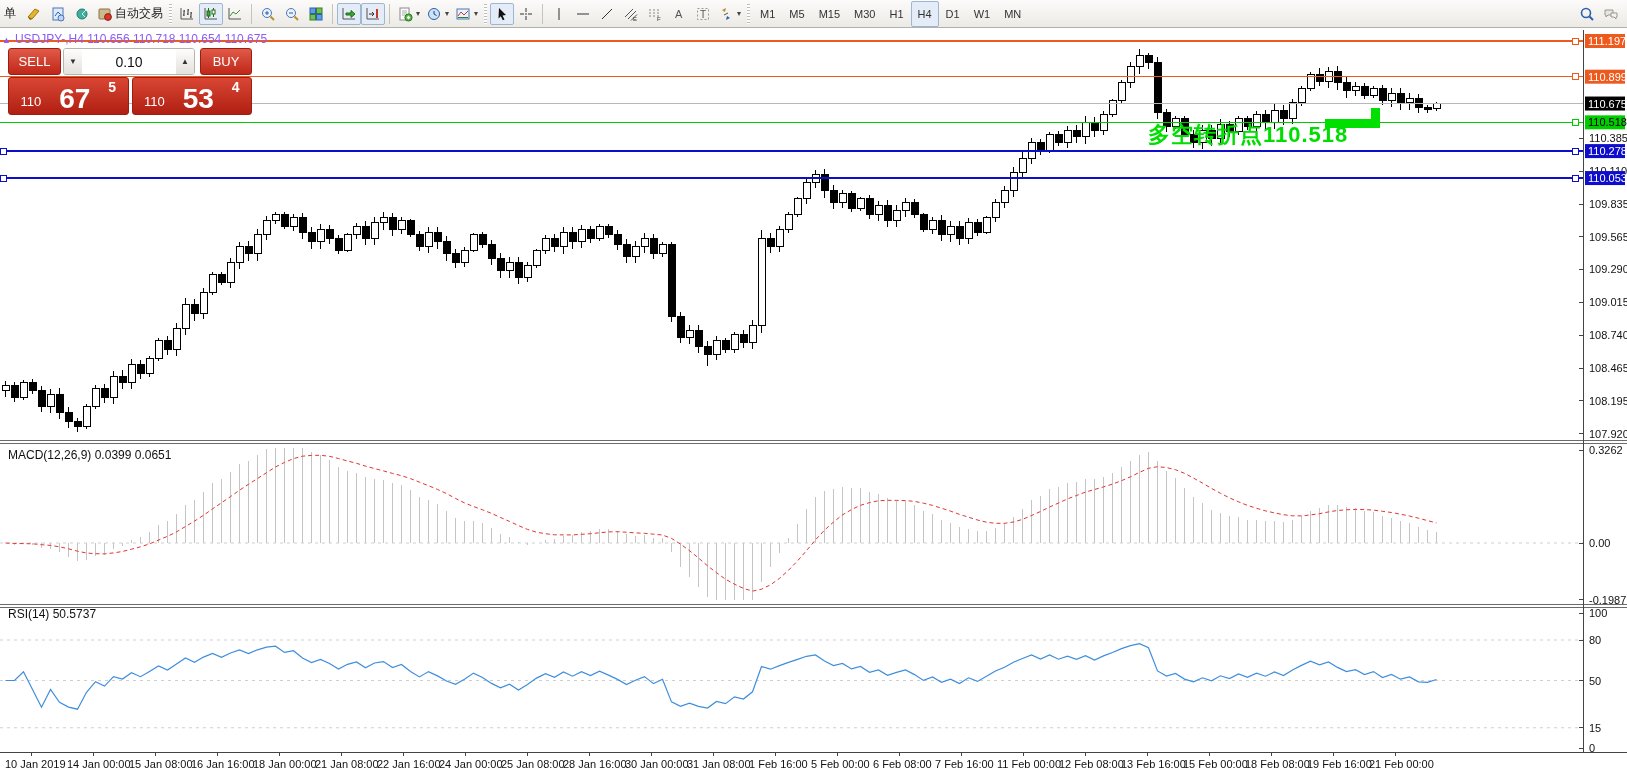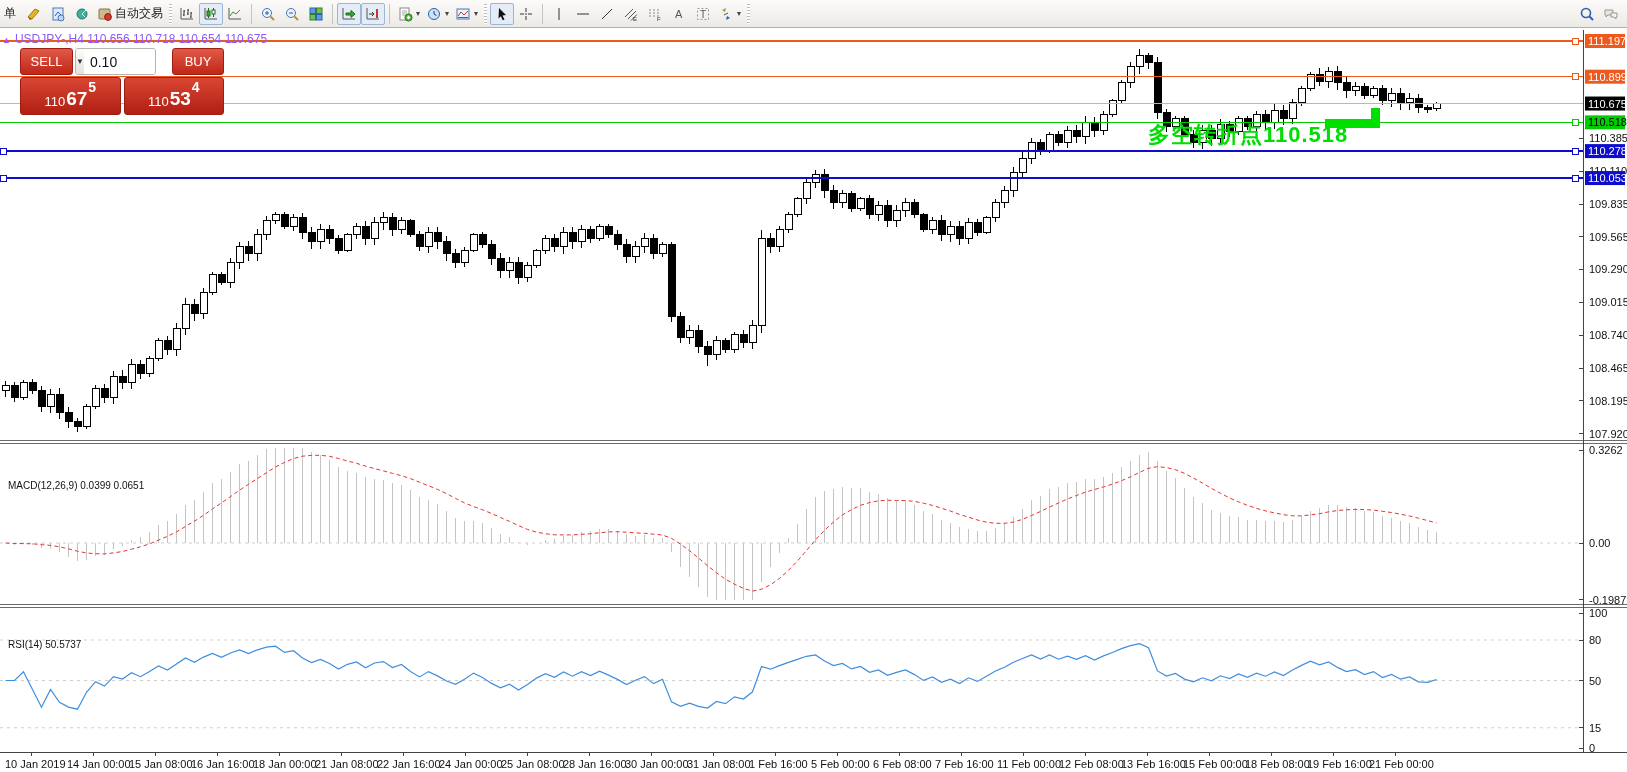--- a/index.html
+++ b/index.html
@@ -18,39 +18,39 @@
   .caret{font-size:8px;color:#444;margin-left:1px;}
   .tf-btn{font-size:11px;color:#333;padding:2px 6px;height:20px;display:flex;align-items:center;
     border:1px solid transparent;border-radius:2px;}
   .tf-btn.active{background:#e4edf7;border-color:#9db6d4;}
   .tb-right{margin-left:auto;display:flex;align-items:center;}
   
   .chart{position:absolute;left:0;top:28px;width:1627px;height:744px;background:#fff;}
   .chart svg{position:absolute;left:0;top:0;}
   .chart-title{position:absolute;left:2px;top:4px;font-size:12px;color:#8b5cf6;white-space:nowrap;z-index:5;}
   .chart-title .arrow{font-size:9px;margin-right:4px;}
-  .ind-label{position:absolute;left:8px;font-size:10px;color:#111;z-index:5;white-space:nowrap;margin-top:32px;}
+  .ind-label{position:absolute;left:8px;font-size:12px;color:#111;z-index:5;white-space:nowrap;}
   .annotation{position:absolute;font-size:22px;font-weight:bold;z-index:6;white-space:nowrap;
     letter-spacing:1px;}
   
-  .trade-panel{position:absolute;left:20px;top:20px;width:204px;z-index:10;font-family:"Liberation Sans",sans-serif;}
+  .trade-panel{position:absolute;left:8px;top:20px;width:244px;z-index:10;font-family:"Liberation Sans",sans-serif;}
   .tp-row{display:flex;height:27px;margin-bottom:2px;}
   .tp-btn{background:linear-gradient(#e05a48,#c02718);color:#fff;font-size:13px;display:flex;
     align-items:center;justify-content:center;border:1px solid #9e1d10;border-radius:3px;cursor:pointer;}
-  .tp-sell{width:51px;} .tp-buy{width:50px;margin-left:16px;}
+  .tp-sell{width:51px;} .tp-buy{width:50px;margin-left:5px;}
   .tp-vol{flex:1;display:flex;margin-left:2px;border:1px solid #b7b4ae;border-radius:3px;overflow:hidden;background:#fff;}
   .tp-spin{width:18px;background:linear-gradient(#fdfdfd,#e4e1dc);display:flex;align-items:center;
     justify-content:center;font-size:8px;color:#333;cursor:pointer;}
-  .tp-vol input{flex:1;border:0;outline:0;text-align:left;font-size:14px;padding:0 6px;width:60px;color:#111;}
+  .tp-vol input{flex:1;border:0;outline:0;text-align:center;font-size:14px;padding:0 6px;width:60px;color:#111;}
   .tp-prices{display:flex;gap:3px;}
   .tp-price{flex:1;height:34px;background:linear-gradient(#d94634,#b01f12);border:1px solid #9e1d10;
     border-radius:3px;color:#fff;display:flex;align-items:flex-end;justify-content:center;
     padding-bottom:2px;cursor:pointer;}
   .tp-price .small{font-size:13px;font-weight:normal;margin-bottom:3px;}
-  .tp-price .big{font-size:19px;font-weight:bold;line-height:26px;margin:0 1px;}
+  .tp-price .big{font-size:28px;font-weight:bold;line-height:26px;margin:0 18px;}
   .tp-price .sup{font-size:14px;font-weight:bold;align-self:flex-start;margin-top:1px;}
   .icon16{width:16px;height:16px;display:block;}
 </style>
 </head>
 <body>
 
 <div class="app">
 
   <div class="toolbar">
     <div class="tb-btn" style="margin-left:-6px">
@@ -220,20 +220,31 @@
     </div>
     <div class="tb-btn">
       <svg class="icon16" viewBox="0 0 16 16">
           <path d="M4 4 L8 2 L7 6 Z" fill="#b8912a"></path>
           <path d="M12 12 L8 14 L9 10 Z" fill="#2c5fae"></path>
           <path d="M6 9 L10 7" stroke="#555"></path>
         </svg>
       <span class="caret">▾</span>
     </div>
     <div class="tb-grip"></div>
+    <div id="tf-bar" style="display:flex;align-items:center;">
+        <div class="tf-btn">M1</div>
+        <div class="tf-btn">M5</div>
+        <div class="tf-btn">M15</div>
+        <div class="tf-btn">M30</div>
+        <div class="tf-btn">H1</div>
+        <div class="tf-btn active">H4</div>
+        <div class="tf-btn">D1</div>
+        <div class="tf-btn">W1</div>
+        <div class="tf-btn">MN</div>
+      </div>
     <div class="tb-right">
       <div class="tb-btn">
         <svg class="icon16" viewBox="0 0 16 16">
             <circle cx="7" cy="7" r="4.5" fill="none" stroke="#2c5fae" stroke-width="1.6"></circle>
             <path d="M10.5 10.5 L14 14" stroke="#2c5fae" stroke-width="2"></path>
           </svg>
       </div>
       <div class="tb-btn">
         <svg class="icon16" viewBox="0 0 16 16">
             <path d="M2 4 h8 v5 h-5 l-2 2 v-2 h-1 Z" fill="#e8e6e0" stroke="#9a9790"></path>

